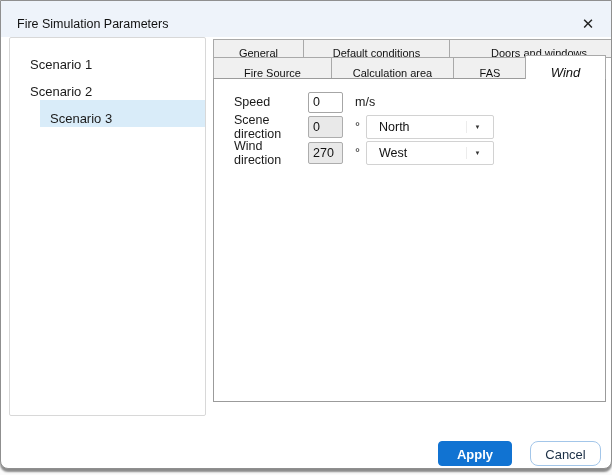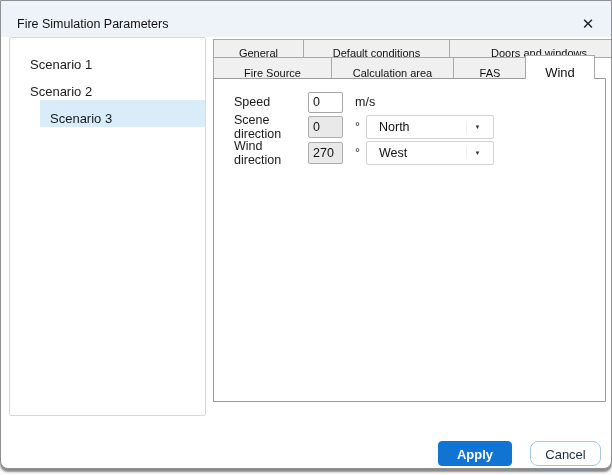--- a/index.html
+++ b/index.html
@@ -24,21 +24,21 @@
   .tab { position:absolute; background:#f0f0f0; border:1px solid #a9a9a9; font-size:11px; color:#111; text-align:center; cursor:pointer; }
   .tab-row1 { top:38px; height:19px; line-height:17px; }
   .tab-row2 { top:56px; height:22px; line-height:20px; }
   .tab.selected { top:54px; height:24px; line-height:24px; background:#ffffff; border-bottom:none; z-index:5; font-size:13px; }
   #tab-general { left:212px; width:91px; }
   #tab-default-conditions { left:302px; width:147px; }
   #tab-doors-windows { left:448px; width:180px; }
   #tab-fire-source { left:212px; width:119px; }
   #tab-calc-area { left:330px; width:123px; }
   #tab-fas { left:452px; width:74px; }
-  #tab-wind { left:524px; width:70px; }
+  #tab-wind { left:524px; width:81px;font-style:italic; }
   
   #content-panel { position:absolute; left:212px; top:77px; width:393px; height:324px; background:#fff; border:1px solid #9b9b9b; z-index:2; }
   .form-row { position:absolute; left:10px; display:flex; align-items:center; }
   #row-speed { top:12px; height:22px; }
   #row-scene { top:36px; height:24px;justify-content:space-between; }
   #row-wind { top:62px; height:24px; }
   .form-label { width:79px; font-size:12.5px; color:#1a1a1a; }
   .num-input { width:35px; height:21px; border:1px solid #a6a6a6; border-radius:2px; background:#fff; font-family:"Liberation Sans",sans-serif; font-size:12.5px; color:#111; padding-left:4px; }
   .num-input.readonly { background:#e9e9e9; border-color:#adadad; height:22px; }
   .unit { margin-left:7px; width:16px; font-size:12.5px; color:#1a1a1a; }

